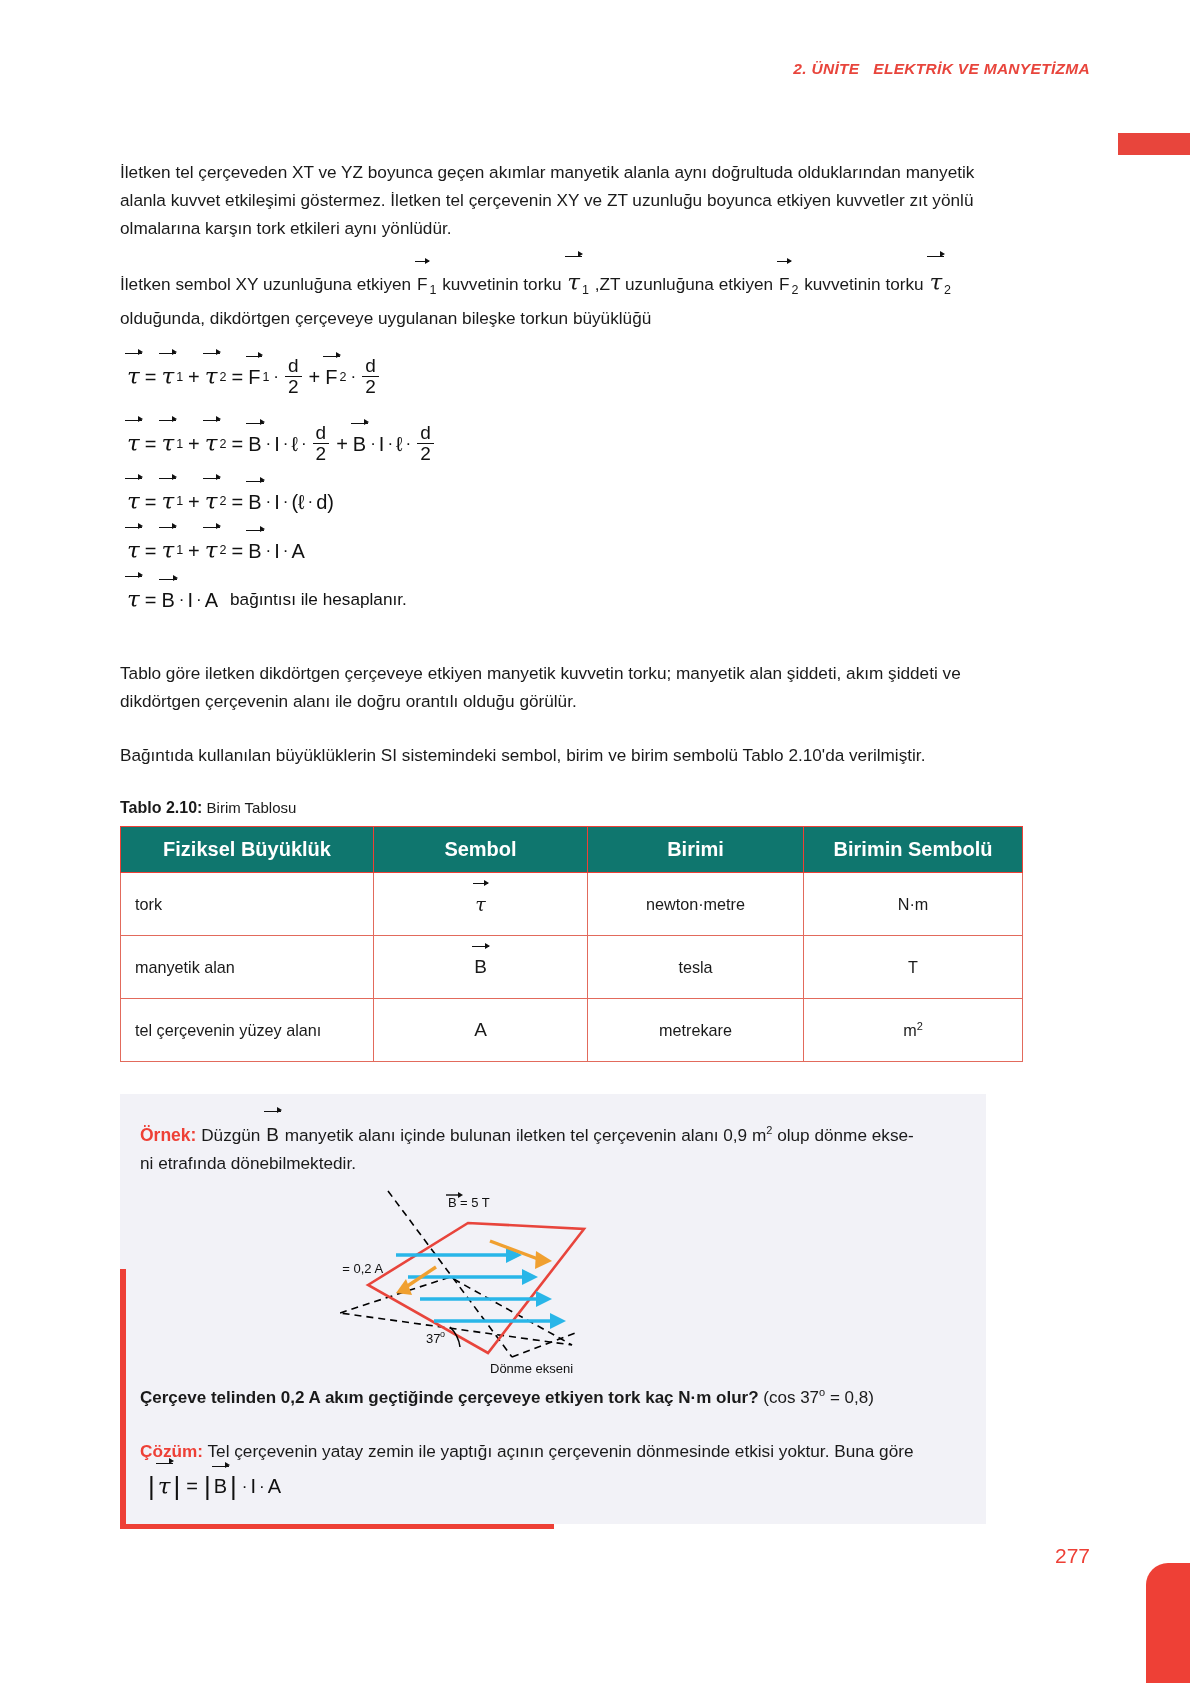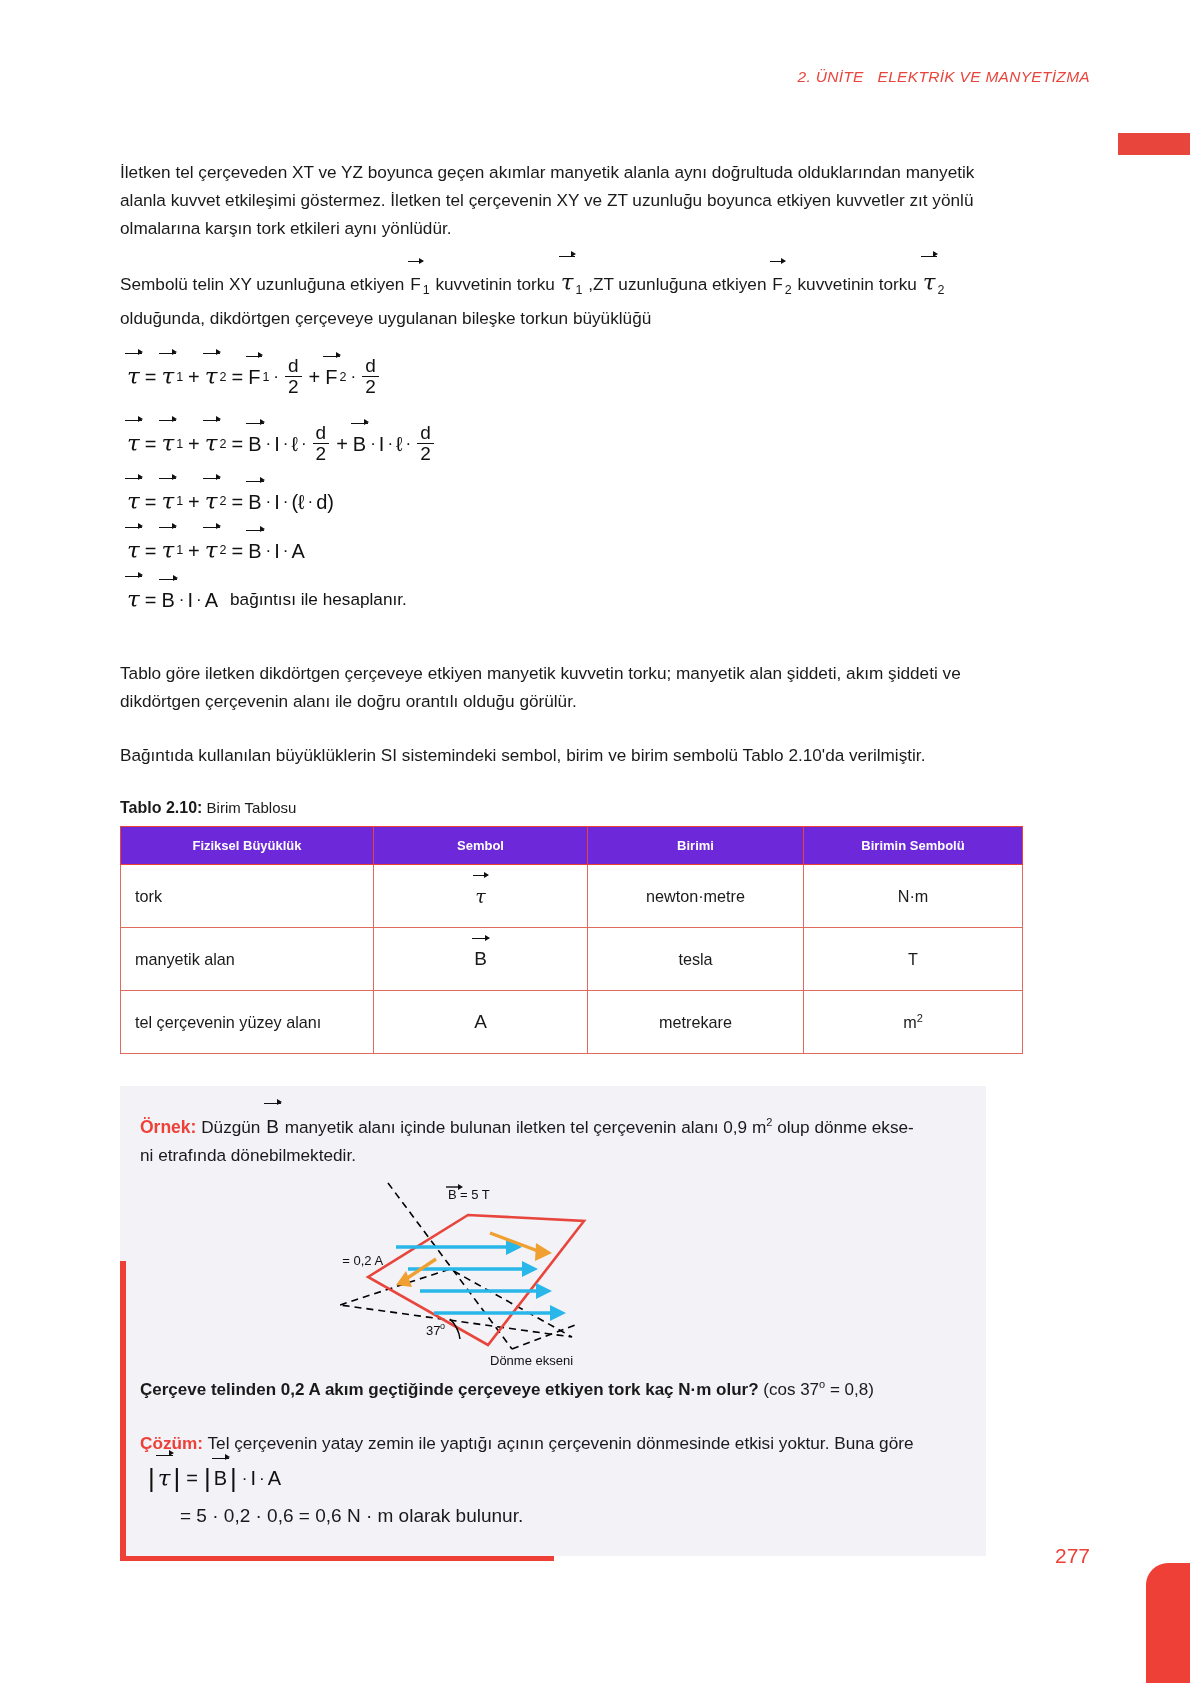--- a/index.html
+++ b/index.html
@@ -12,24 +12,24 @@
     height: 1683px;
     position: relative;
     font-family: "Liberation Sans", sans-serif;
     color: #1a1a1a;
     overflow: hidden;
   }
 
   
   .page-header {
     position: absolute;
-    top: 68px;
+    top: 60px;
     right: 100px;
     font-style: italic;
-    font-weight: normal;
+    font-weight: bold;
     font-size: 15.5px;
     letter-spacing: 0.3px;
     color: #e8453c;
     white-space: pre;
   }
   .header-tab {
     position: absolute;
     top: 133px;
     right: 0;
     width: 72px;
@@ -130,23 +130,23 @@
   .table-caption b { font-weight: bold; font-size: 16px; }
   .table-caption span { font-size: 15px; }
 
   
   table.unit-table {
     border-collapse: collapse;
     width: 866px;
     table-layout: fixed;
   }
   table.unit-table th {
-    background: #6d28d9;
+    background: #0f766e;
     color: #ffffff;
-    font-size: 13px;
+    font-size: 20px;
     font-weight: bold;
     padding: 11px 4px;
     border: 1px solid #ee4036;
     text-align: center;
   }
   table.unit-table td {
     border: 1px solid #e26a5c;
     font-size: 16.2px;
     padding: 20px 10px;
     height: 20px;
@@ -264,21 +264,21 @@
 <div class="page-header">2. ÜNİTE   ELEKTRİK VE MANYETİZMA</div>
 <div class="header-tab"></div>
 
 <div class="content">
 
   <p class="body-text">İletken tel çerçeveden XT ve YZ boyunca geçen akımlar manyetik alanla aynı doğrultuda olduklarından manyetik alanla kuvvet etkileşimi göstermez. İletken tel çerçevenin XY ve ZT uzunluğu boyunca etkiyen kuvvetler zıt yönlü olmalarına karşın tork etkileri aynı yönlüdür.</p>
 
   <div class="gap-1"></div>
 
   <p class="body-text">
-    <span>Sembolü telin XY uzunluğuna etkiyen</span>
+    <span>İletken sembol XY uzunluğuna etkiyen</span>
     <span class="vec"><span>F</span></span><span class="sub">1</span>
     <span>kuvvetinin torku</span>
     <span class="vec tau"><span>τ</span></span><span class="sub">1</span>
     <span>,ZT uzunluğuna etkiyen</span>
     <span class="vec"><span>F</span></span><span class="sub">2</span>
     <span>kuvvetinin torku</span>
     <span class="vec tau"><span>τ</span></span><span class="sub">2</span>
     <span>olduğunda, dikdörtgen çerçeveye uygulanan bileşke torkun büyüklüğü</span>
   </p>
 
@@ -511,21 +511,20 @@
           <span class="op">=</span>
           <span class="bar">|</span>
           <span class="vec sym"><span>B</span></span>
           <span class="bar">|</span>
           <span class="dot">·</span>
           <span class="sym">I</span>
           <span class="dot">·</span>
           <span class="sym">A</span>
         </div>
 
-        <div class="sol-line2">= 5 · 0,2 · 0,6 = 0,6  N · m  olarak bulunur.</div>
       </div>
 
     </div>
   </div>
 
 </div>
 
 <div class="page-number">277</div>
 <div class="corner-deco"></div>
 

